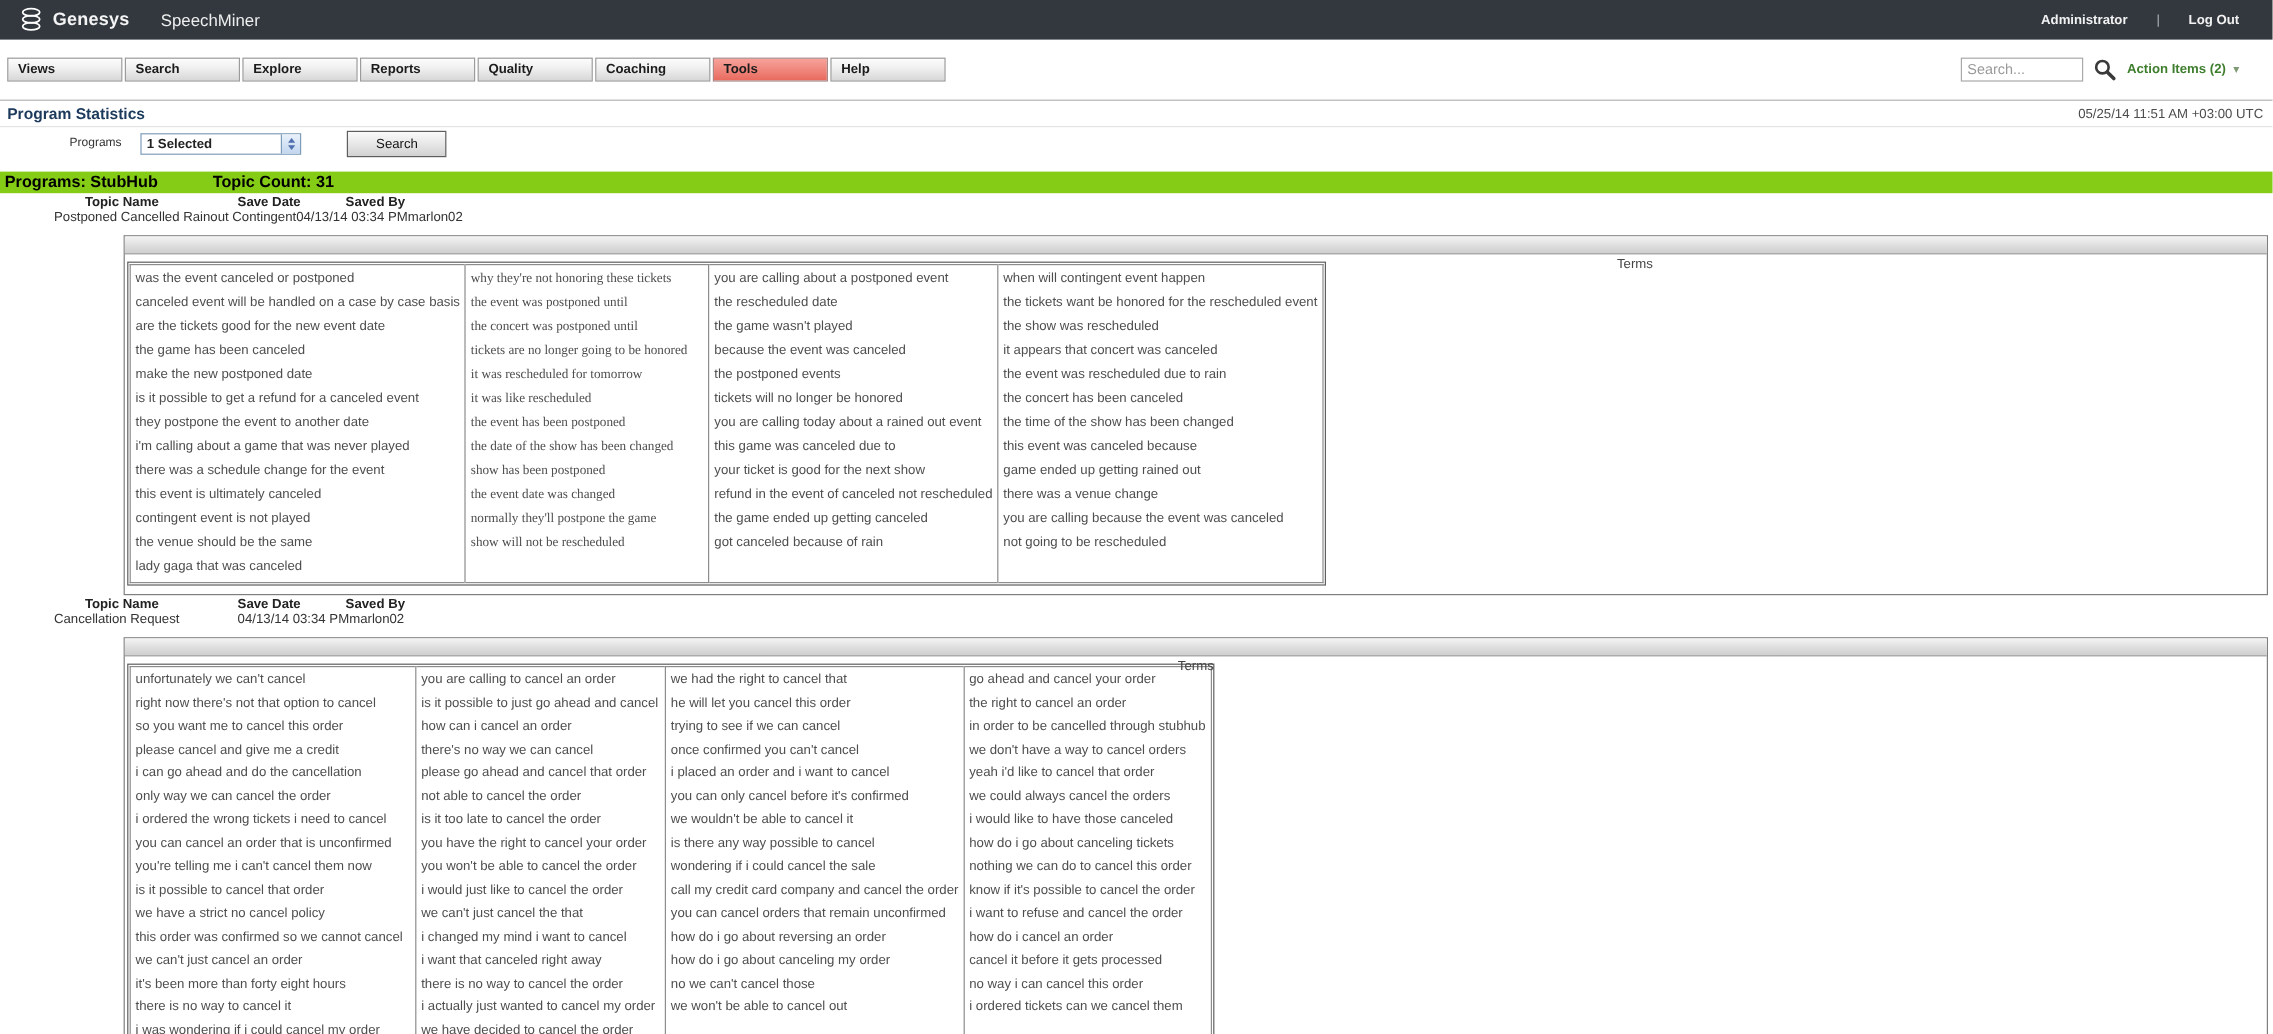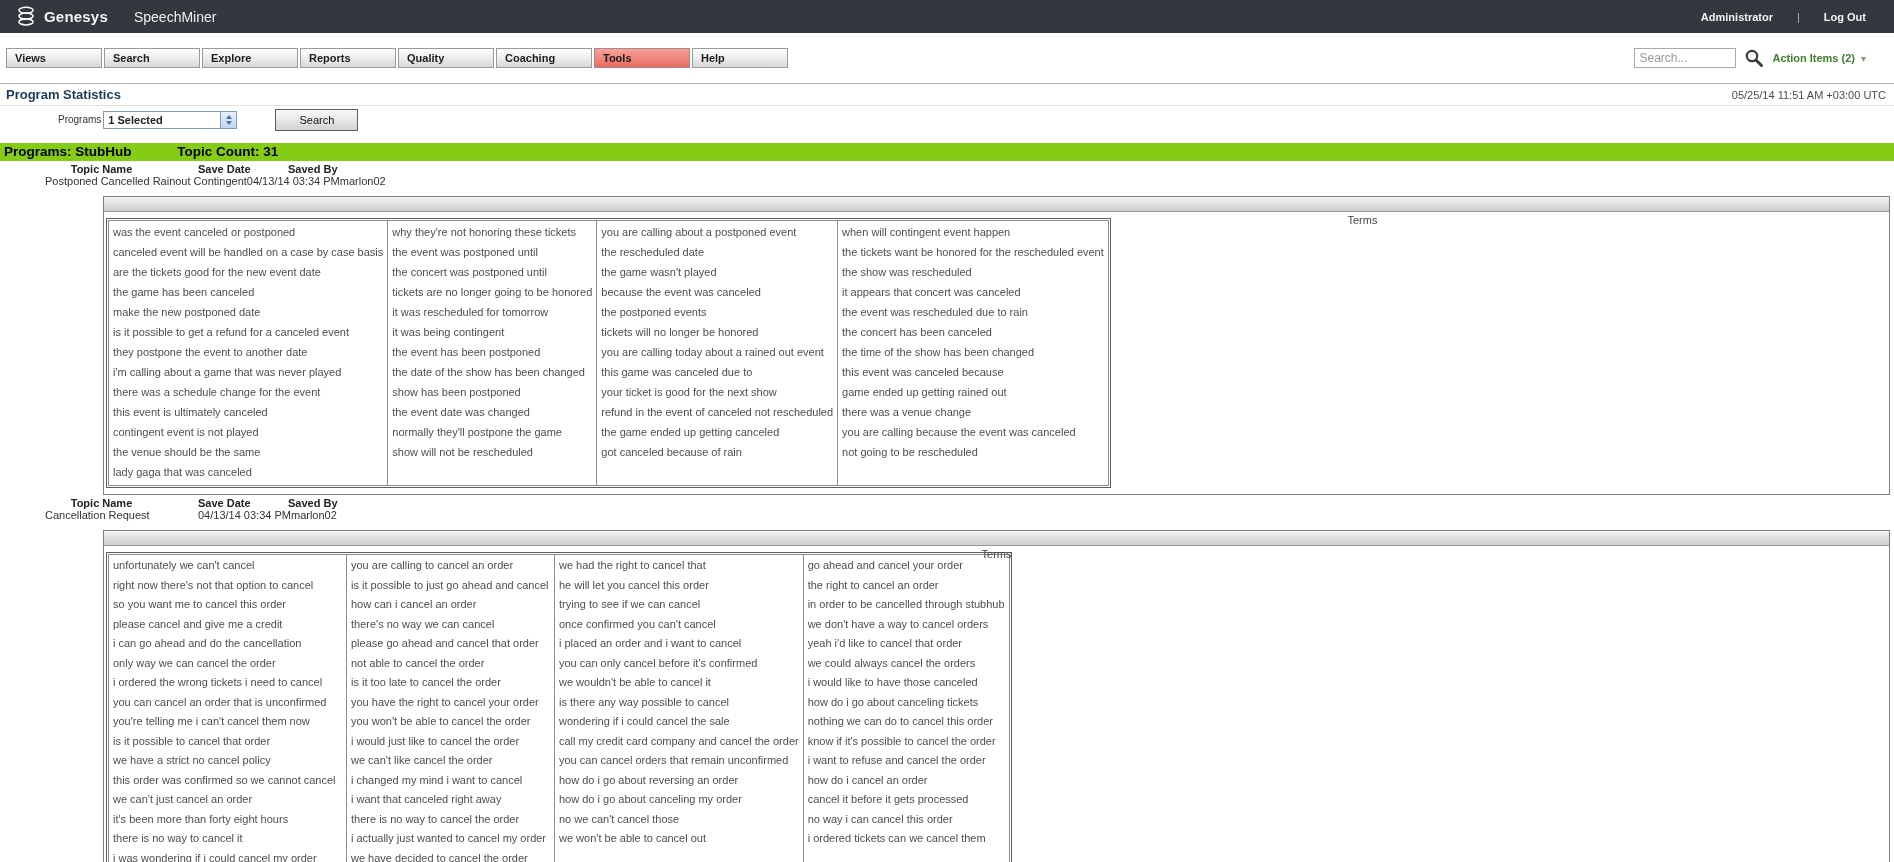--- a/index.html
+++ b/index.html
@@ -32,21 +32,21 @@
   .caret { font-size:10px; color:#7d9a72; }
 
   
   .page-header { margin-top:13px; border-top:1px solid #b4b4b4; border-bottom:1px solid #e3e3e3; height:23px;
                  display:flex; align-items:center; justify-content:space-between; padding:0 8px 0 6px; }
   .page-title { color:#1c3a5c; font-size:13px; font-weight:bold; }
   .timestamp { color:#4c4c4c; font-size:11px; }
 
   
   .filter-row { height:27px; display:flex; align-items:center; padding-left:58px; }
-  .filter-row label { font-size:10px; color:#333; margin-right:2px; }
+  .filter-row label { font-size:10px; color:#333; margin-right:16px; }
   .select { width:134px; height:18px; border:1px solid #7f9db9; background:#fff; display:flex; align-items:center; cursor:pointer; position:relative; }
   .select > span:first-child { font-size:11px; color:#222; padding-left:4px; flex:1;font-weight:bold; }
   .spinner { width:16px; height:16px; border-left:1px solid #7f9db9; background:linear-gradient(#e9f1fb,#c2d6ee);
              display:flex; flex-direction:column; align-items:center; justify-content:center; gap:2px; }
   .spinner i { display:block; width:0; height:0; border-left:3px solid transparent; border-right:3px solid transparent; }
   .spinner .up { border-bottom:4px solid #4f6fae; }
   .spinner .dn { border-top:4px solid #4f6fae; }
   .search-btn { margin-left:38px; width:83px; height:22px; border:1px solid #5e5e5e; background:linear-gradient(#fafafa,#e9e9e9 45%,#d2d2d2);
                 font-size:11px; color:#111; font-family:"Liberation Sans","DejaVu Sans",sans-serif; cursor:pointer; }
 
@@ -66,21 +66,21 @@
   .terms-outer { margin:9px 4px 0 103px; border:1px solid #7e7e7e; background:#fff; }
   .terms-bar { position:relative; height:15px; background:linear-gradient(#f4f4f4,#dcdcdc 60%,#cfcfcf); border-bottom:1px solid #9a9a9a; }
   .terms-label { position:absolute; top:1px; font-size:11px; color:#444;margin-top:16px; }
   .pos1 { left:70.5%; transform:translateX(-50%); }
   .pos2 { left:50%; transform:translateX(-50%); }
   .terms-wrap { display:inline-block; border:1px solid #5f5f5f; padding:1px; margin:6px 0 2px 2px; }
   .terms-table { border-collapse:collapse; border:1px solid #8d8d8d; }
   .terms-table td { vertical-align:top; padding:1px 4px 3px 4px; }
   .terms-table td + td { border-left:1px solid #8d8d8d; }
   .term-line { font-size:11px; color:#4e4e4e; line-height:20px; white-space:nowrap; }
-  .t1 td:nth-child(1){ width:272px;border-radius:20px; } .t1 td:nth-child(2){ width:203px; } .t1 td:nth-child(3){ width:238px; } .t1 td:nth-child(4){ width:263px; }
+  .t1 td:nth-child(1){ width:272px;border-radius:20px; } .t1 td:nth-child(2){ width:203px;font-family:Liberation Serif, serif; } .t1 td:nth-child(3){ width:238px; } .t1 td:nth-child(4){ width:263px; }
   .t2 td:nth-child(1){ width:238px; } .t2 td:nth-child(2){ width:208px; } .t2 td:nth-child(3){ width:232px; } .t2 td:nth-child(4){ width:203px; }
   .t2 .term-line { line-height:19.5px; }
 </style>
 </head>
 <body>
 
 <div class="page">
 
   <header class="topbar">
     <div class="brand">
@@ -175,21 +175,21 @@
                 <div class="term-line">contingent event is not played</div>
                 <div class="term-line">the venue should be the same</div>
                 <div class="term-line">lady gaga that was canceled</div>
               </td>
         <td>
                 <div class="term-line">why they're not honoring these tickets</div>
                 <div class="term-line">the event was postponed until</div>
                 <div class="term-line">the concert was postponed until</div>
                 <div class="term-line">tickets are no longer going to be honored</div>
                 <div class="term-line">it was rescheduled for tomorrow</div>
-                <div class="term-line">it was being contingent</div>
+                <div class="term-line">it was like rescheduled</div>
                 <div class="term-line">the event has been postponed</div>
                 <div class="term-line">the date of the show has been changed</div>
                 <div class="term-line">show has been postponed</div>
                 <div class="term-line">the event date was changed</div>
                 <div class="term-line">normally they'll postpone the game</div>
                 <div class="term-line">show will not be rescheduled</div>
               </td>
         <td>
                 <div class="term-line">you are calling about a postponed event</div>
                 <div class="term-line">the rescheduled date</div>
@@ -258,21 +258,21 @@
                 <div class="term-line">you are calling to cancel an order</div>
                 <div class="term-line">is it possible to just go ahead and cancel</div>
                 <div class="term-line">how can i cancel an order</div>
                 <div class="term-line">there's no way we can cancel</div>
                 <div class="term-line">please go ahead and cancel that order</div>
                 <div class="term-line">not able to cancel the order</div>
                 <div class="term-line">is it too late to cancel the order</div>
                 <div class="term-line">you have the right to cancel your order</div>
                 <div class="term-line">you won't be able to cancel the order</div>
                 <div class="term-line">i would just like to cancel the order</div>
-                <div class="term-line">we can't like cancel the order</div>
+                <div class="term-line">we can't just cancel the that</div>
                 <div class="term-line">i changed my mind i want to cancel</div>
                 <div class="term-line">i want that canceled right away</div>
                 <div class="term-line">there is no way to cancel the order</div>
                 <div class="term-line">i actually just wanted to cancel my order</div>
                 <div class="term-line">we have decided to cancel the order</div>
               </td>
         <td>
                 <div class="term-line">we had the right to cancel that</div>
                 <div class="term-line">he will let you cancel this order</div>
                 <div class="term-line">trying to see if we can cancel</div>

